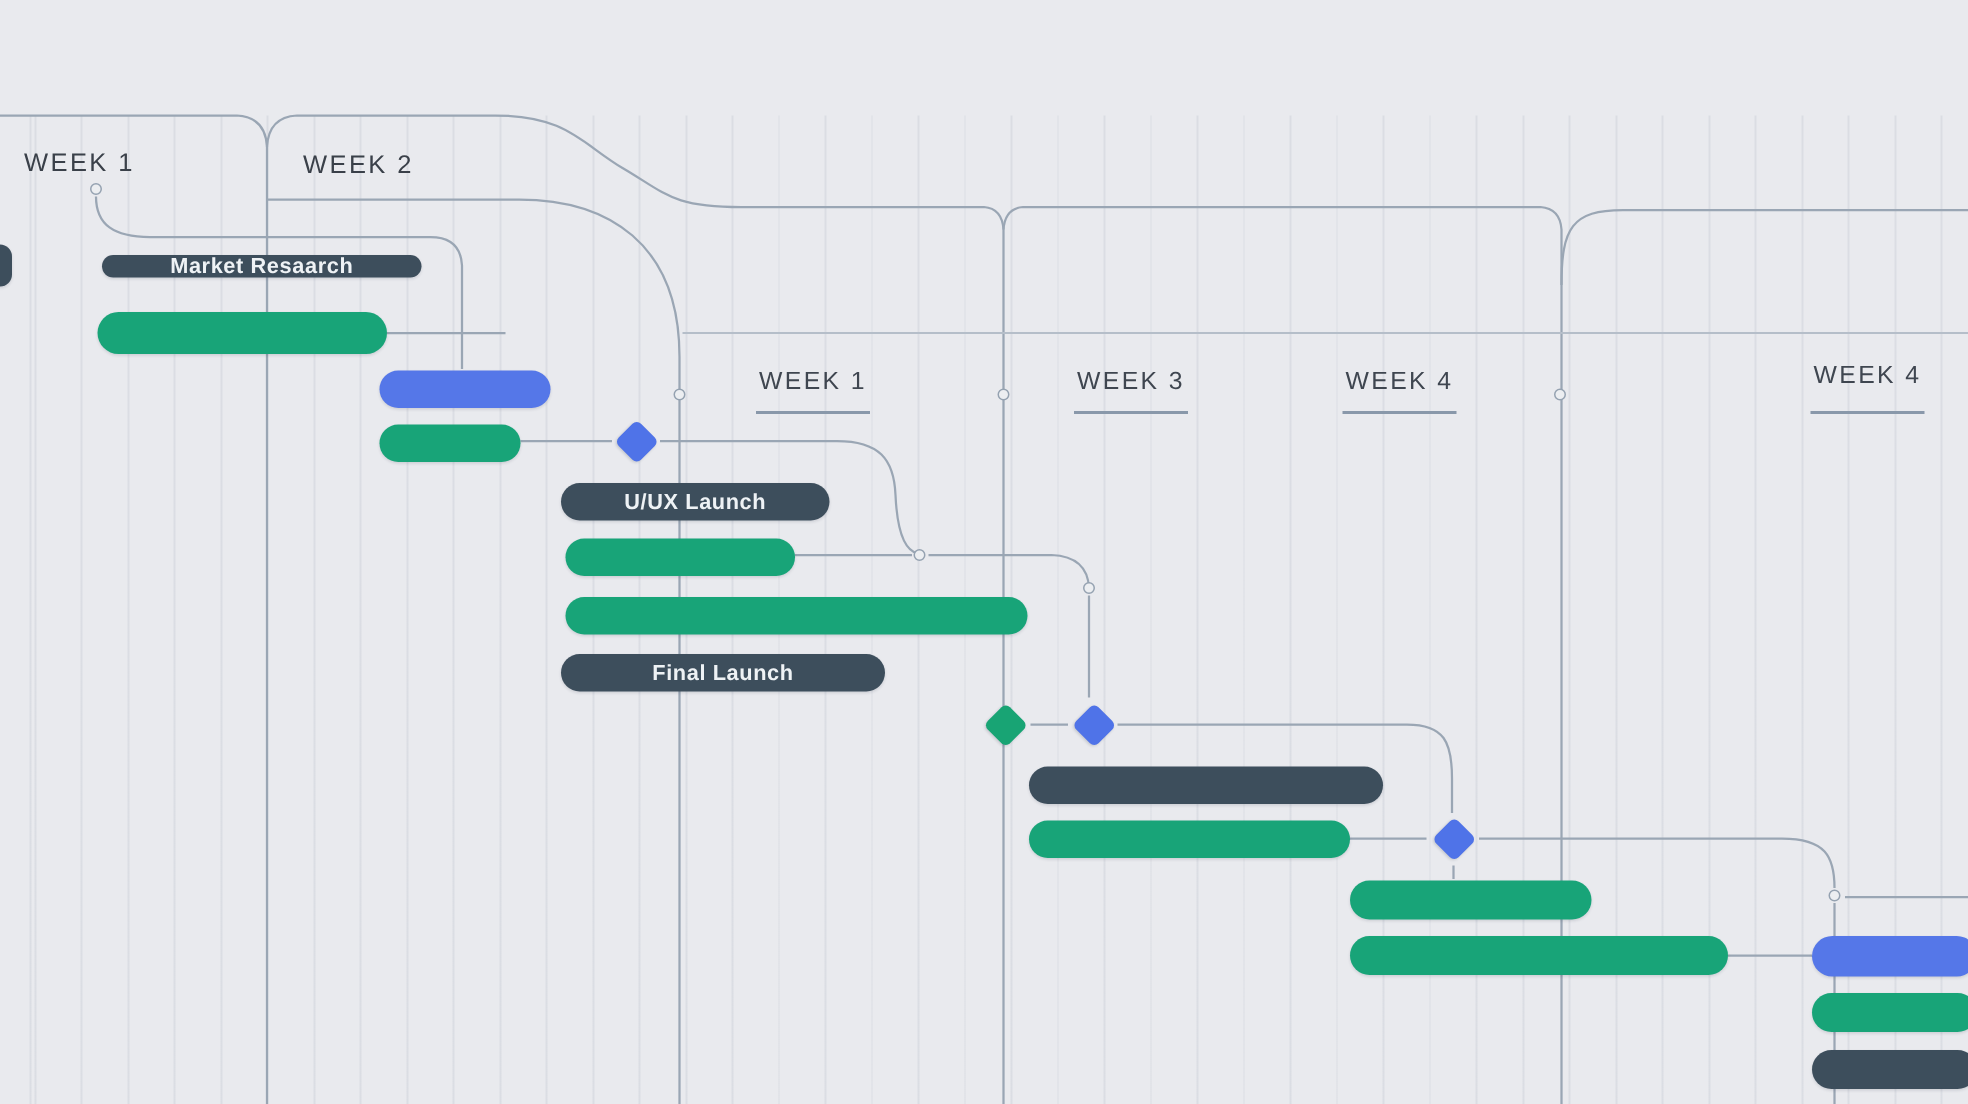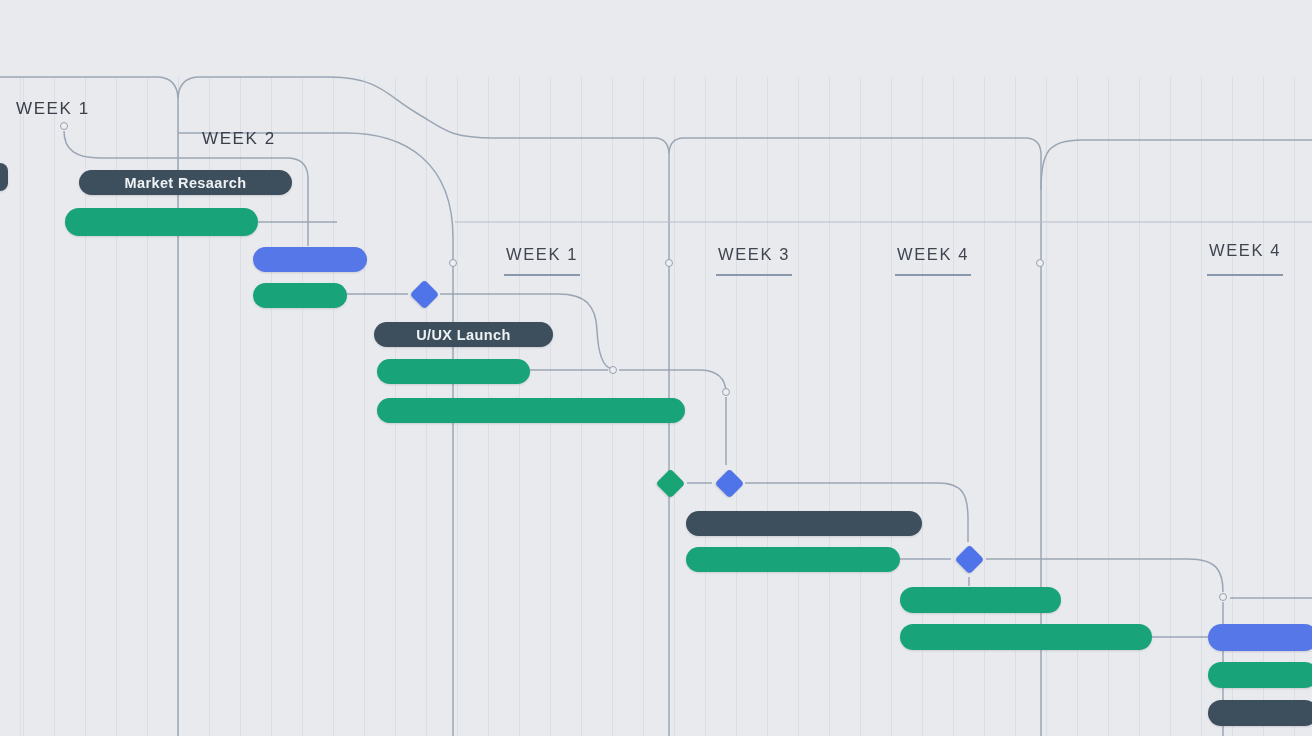--- a/index.html
+++ b/index.html
@@ -62,43 +62,46 @@
 
   <div class="node" style="left:60px;top:122px;"></div>
   <div class="node" style="left:449px;top:259px;"></div>
   <div class="node" style="left:665px;top:259px;"></div>
   <div class="node" style="left:1036px;top:259px;"></div>
   <div class="node" style="left:609px;top:366px;"></div>
   <div class="node" style="left:722px;top:388px;"></div>
   <div class="node" style="left:1219px;top:593px;"></div>
 
   <div class="wk-top" style="left:16px;top:99px;">WEEK 1</div>
-  <div class="wk-top" style="left:202px;top:100px;margin-top:29px;">WEEK 2</div>
+  <div class="wk-top" style="left:202px;top:100px;">WEEK 2</div>
 
   <div class="wk-mid" style="left:487px;top:245px;">WEEK 1</div>
   <div class="wk-underline" style="left:504px;top:274px;"></div>
   <div class="wk-mid" style="left:699px;top:245px;text-align:center;">WEEK 3</div>
   <div class="wk-underline" style="left:716px;top:274px;"></div>
   <div class="wk-mid" style="left:878px;top:245px;">WEEK 4</div>
   <div class="wk-underline" style="left:895px;top:274px;"></div>
   <div class="wk-mid" style="left:1190px;top:241px;">WEEK 4</div>
   <div class="wk-underline" style="left:1207px;top:274px;"></div>
 
   <div class="bar dark" style="left:-8px;top:163px;width:16px;height:28px;"></div>
-  <div class="bar dark" style="left:79px;top:170px;width:213px;height:25px;">
+  <div class="bar dark" style="left:68px;top:170px;width:213px;height:15px;">
     <span class="lbl">Market Resaarch</span>
   </div>
   <div class="bar green" style="left:65px;top:208px;width:193px;height:28px;"></div>
   <div class="bar blue" style="left:253px;top:247px;width:114px;height:25px;"></div>
   <div class="bar green" style="left:253px;top:283px;width:94px;height:25px;"></div>
   <div class="bar dark" style="left:374px;top:322px;width:179px;height:25px;">
     <span class="lbl">U/UX Launch</span>
   </div>
   <div class="bar green" style="left:377px;top:359px;width:153px;height:25px;"></div>
   <div class="bar green" style="left:377px;top:398px;width:308px;height:25px;"></div>
+  <div class="bar dark" style="left:374px;top:436px;width:216px;height:25px;">
+    <span class="lbl">Final Launch</span>
+  </div>
   <div class="bar dark" style="left:686px;top:511px;width:236px;height:25px;"></div>
   <div class="bar green" style="left:686px;top:547px;width:214px;height:25px;"></div>
   <div class="bar green" style="left:900px;top:587px;width:161px;height:26px;"></div>
   <div class="bar green" style="left:900px;top:624px;width:252px;height:26px;"></div>
   <div class="bar blue" style="left:1208px;top:624px;width:110px;height:27px;"></div>
   <div class="bar green" style="left:1208px;top:662px;width:110px;height:26px;"></div>
   <div class="bar dark" style="left:1208px;top:700px;width:110px;height:26px;"></div>
 
   <div class="diamond blue" style="left:413.5px;top:283.5px;"></div>
   <div class="diamond green" style="left:659.5px;top:472.5px;"></div>

